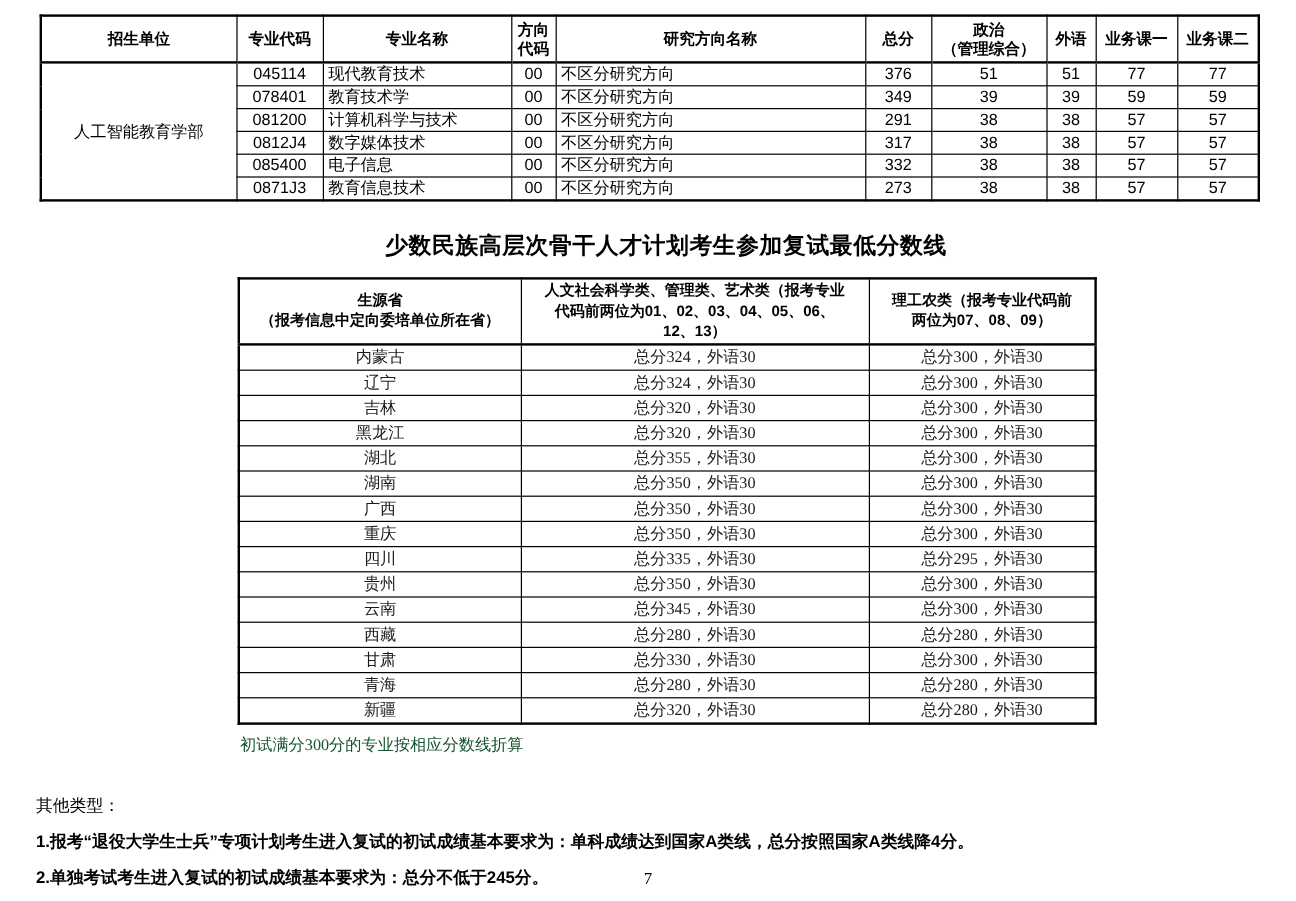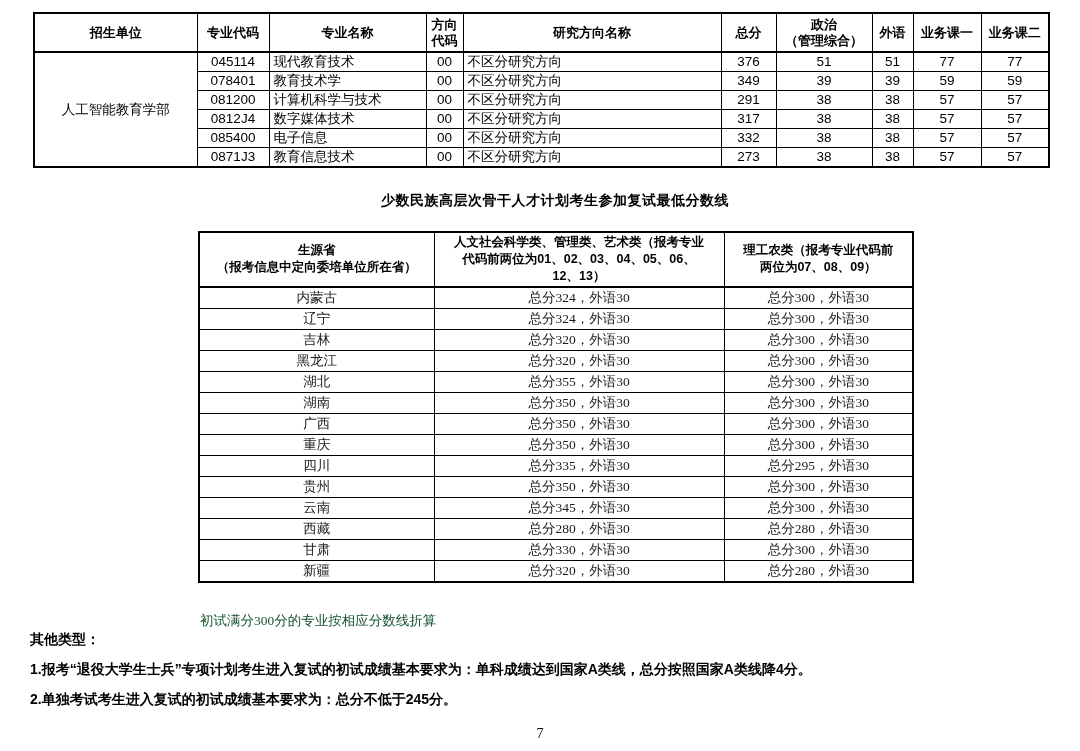--- a/index.html
+++ b/index.html
@@ -45,21 +45,21 @@
     text-align: center; vertical-align: middle;
     font-size: 13.5px;
     font-family: "Liberation Serif", serif;
   }
   .two-line span { display: block; }
 
   
   .section-title {
     position: absolute; left: 198px; top: 192px; width: 714px;
     text-align: center;
-    font-size: 14px;
+    font-size: 19px;
     font-weight: bold;
     letter-spacing: 0.5px;
   }
 
   
   .minority-table {
     position: absolute; left: 198px; top: 231px; width: 714px;
     border: 2px solid #000;
   }
   .minority-table th, .minority-table td { border: 1px solid #000; overflow: hidden; }
@@ -87,21 +87,21 @@
   .table-footnote {
     position: absolute; left: 200px; top: 612px;
     font-family: "Liberation Serif", serif;
     font-size: 13.5px;
     color: #14532d;
   }
 
   
   .other-notes { position: absolute; left: 30px; top: 630px; width: 1020px; }
   .other-notes .notes-heading {
-    font-size: 14px; font-weight: bold; line-height: 18px;
+    font-size: 14px; font-weight: normal; line-height: 18px; margin-top: 32px;
   }
   .other-notes .note-item {
     font-size: 14px; font-weight: bold; line-height: 18px;
     margin-top: 12px;
   }
 
   
   .page-number {
     position: absolute; left: 0; top: 726px; width: 1080px;
     text-align: center;
@@ -296,20 +296,25 @@
           <td>西藏</td>
           <td>总分280，外语30</td>
           <td>总分280，外语30</td>
         </tr>
         <tr>
           <td>甘肃</td>
           <td>总分330，外语30</td>
           <td>总分300，外语30</td>
         </tr>
         <tr>
+          <td>青海</td>
+          <td>总分280，外语30</td>
+          <td>总分280，外语30</td>
+        </tr>
+        <tr>
           <td>新疆</td>
           <td>总分320，外语30</td>
           <td>总分280，外语30</td>
         </tr>
       </tbody>
   </table>
 
   <div class="table-footnote">初试满分300分的专业按相应分数线折算</div>
 
   <div class="other-notes">

